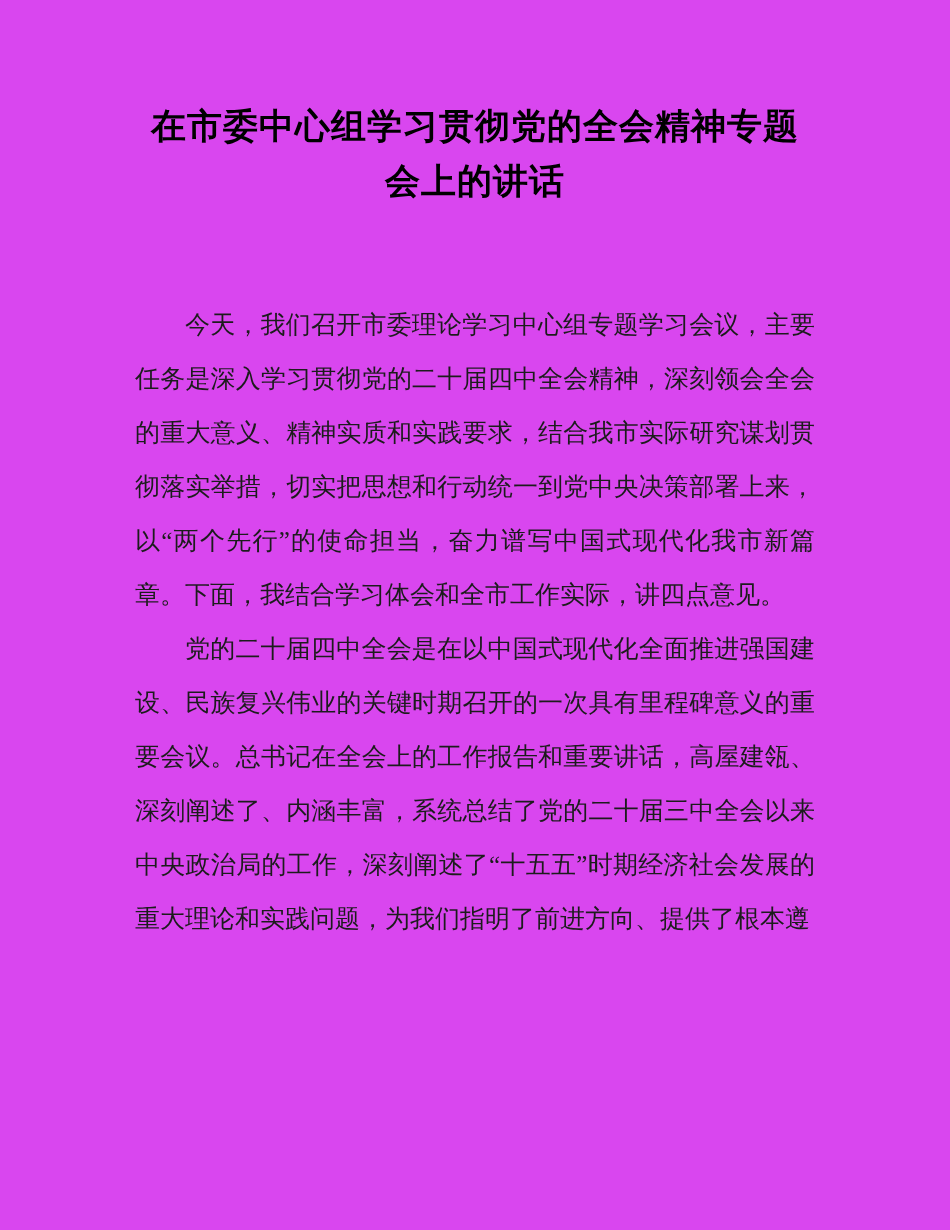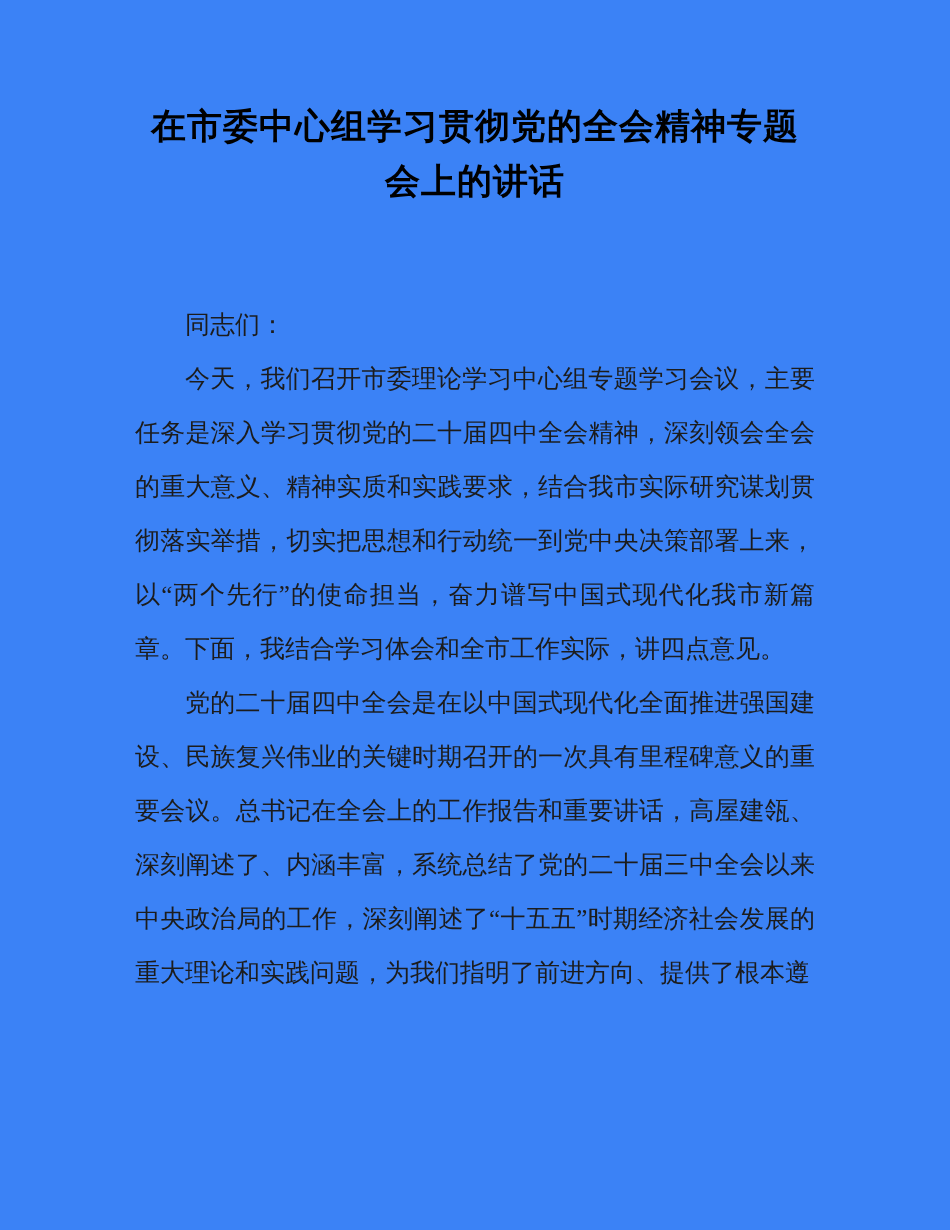--- a/index.html
+++ b/index.html
@@ -4,21 +4,21 @@
 <style>
   html, body {
     margin: 0;
     padding: 0;
     background: #ffffff;
   }
   .page {
     position: relative;
     width: 950px;
     height: 1230px;
-    background: #3b82f6;
+    background: #d946ef;
     color: #000000;
     box-sizing: border-box;
     padding: 98px 135px 0 135px;
     overflow: hidden;
   }
   .doc-title {
     margin: 0;
     font-family: sans-serif;
     font-weight: 700;
     font-size: 35px;
@@ -47,17 +47,16 @@
     font-weight: 700;
     color: #000000;
   }
 </style>
 </head>
 <body>
 
 <div class="page">
   <h1 class="doc-title">在市委中心组学习贯彻党的全会精神专题会上的讲话</h1>
   <div class="doc-body">
-      <p class="body">同志们：</p>
       <p class="body">今天，我们召开市委理论学习中心组专题学习会议，主要任务是深入学习贯彻党的二十届四中全会精神，深刻领会全会的重大意义、精神实质和实践要求，结合我市实际研究谋划贯彻落实举措，切实把思想和行动统一到党中央决策部署上来，以“两个先行”的使命担当，奋力谱写中国式现代化我市新篇章。下面，我结合学习体会和全市工作实际，讲四点意见。</p>
       <p class="body">党的二十届四中全会是在以中国式现代化全面推进强国建设、民族复兴伟业的关键时期召开的一次具有里程碑意义的重要会议。总书记在全会上的工作报告和重要讲话，高屋建瓴、深刻阐述了、内涵丰富，系统总结了党的二十届三中全会以来中央政治局的工作，深刻阐述了“十五五”时期经济社会发展的重大理论和实践问题，为我们指明了前进方向、提供了根本遵</p>
     </div>
 </div>
 
 </body></html>

